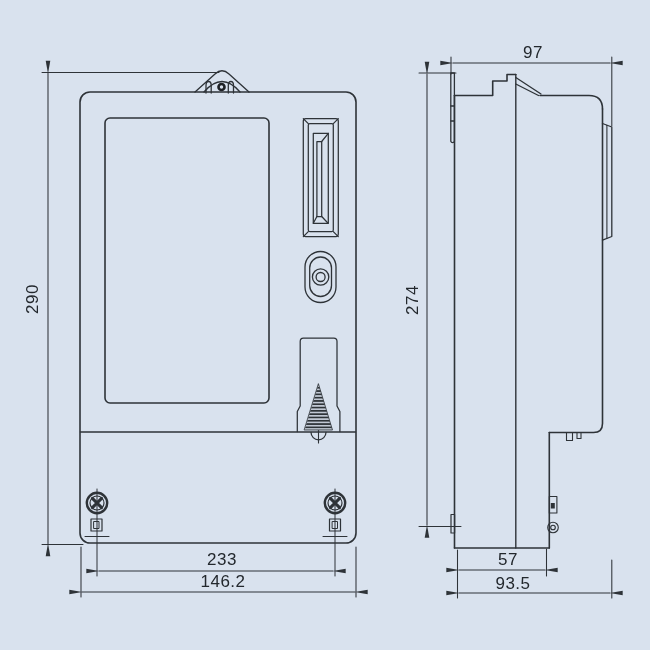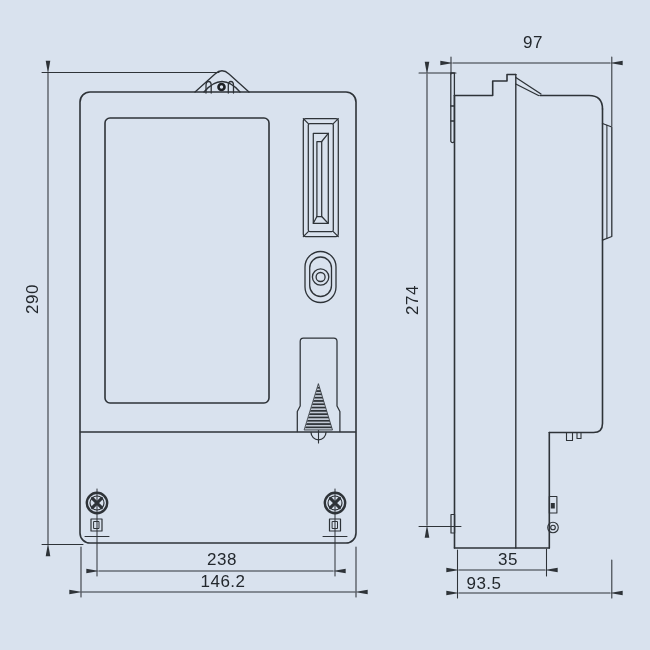--- a/index.html
+++ b/index.html
@@ -166,19 +166,19 @@
 
     <g stroke-width="1.05">
       <line x1="457.5" y1="550" x2="457.5" y2="598"></line>
       <line x1="611.8" y1="560" x2="611.8" y2="598"></line>
       <line x1="459" y1="593" x2="610" y2="593" marker-start="url(#arr)" marker-end="url(#arr)"></line>
     </g>
   </g>
 </svg>
 
   <div class="dim-label rot" style="left:32px;top:299px">290</div>
-  <div class="dim-label" style="left:222px;top:559px">238</div>
+  <div class="dim-label" style="left:222px;top:559px">233</div>
   <div class="dim-label" style="left:223px;top:581px">146.2</div>
-  <div class="dim-label" style="left:533px;top:42px">97</div>
+  <div class="dim-label" style="left:533px;top:52px">97</div>
   <div class="dim-label rot" style="left:412px;top:300px">274</div>
-  <div class="dim-label" style="left:508px;top:559px">35</div>
-  <div class="dim-label" style="left:484px;top:583px">93.5</div>
+  <div class="dim-label" style="left:508px;top:559px">57</div>
+  <div class="dim-label" style="left:513px;top:583px">93.5</div>
 </div>
 
 </body></html>

